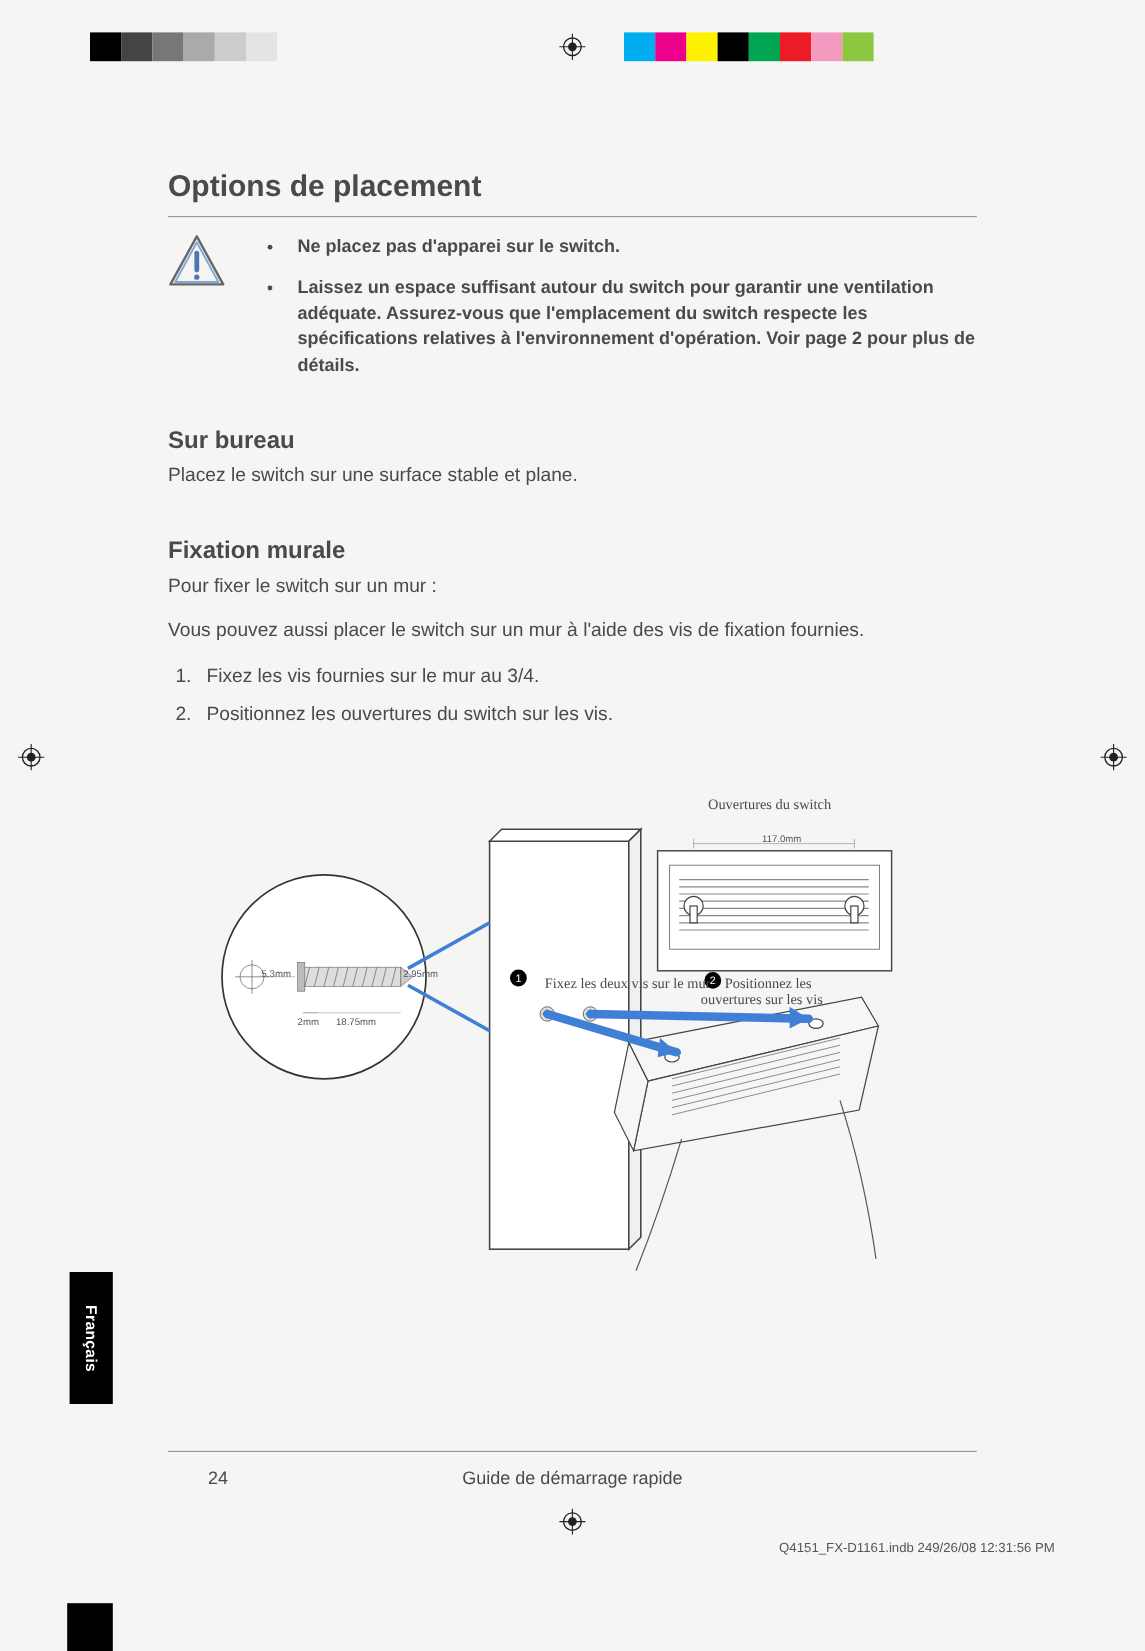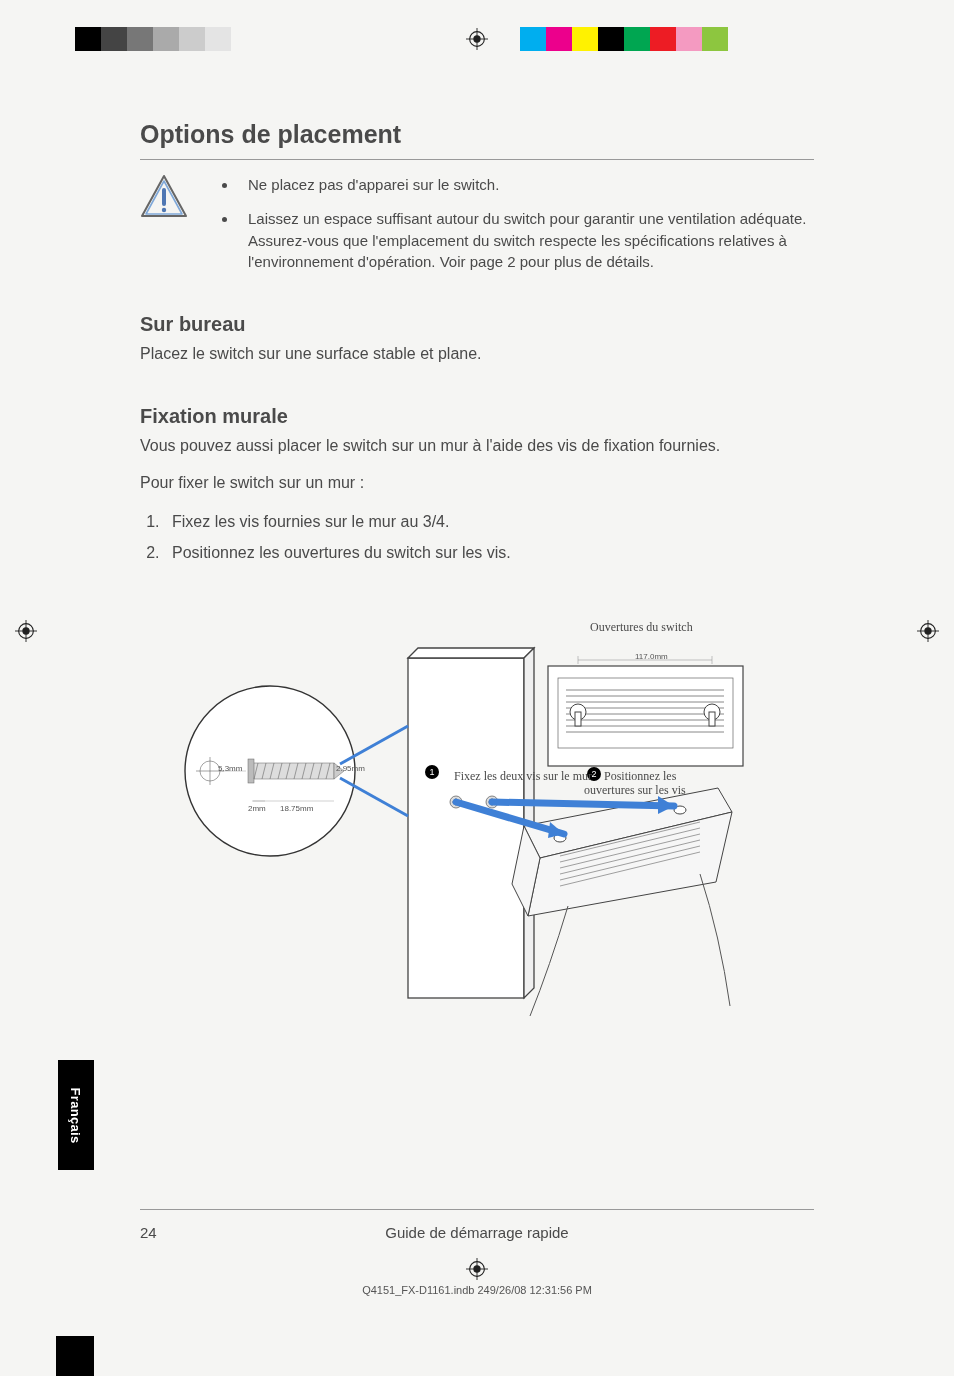--- a/index.html
+++ b/index.html
@@ -11,46 +11,46 @@
 .crop-marks .bars-right { display: flex; position:absolute; left:520px; }
 .crop-marks .bars-right span { display:block; width:26px; height:24px; }
 .reg-top, .reg-left, .reg-right, .reg-bottom { position:absolute; }
 .reg-top { top:28px; left:50%; transform:translateX(-50%); }
 .reg-left { top:620px; left:15px; }
 .reg-right { top:620px; right:15px; }
 .reg-bottom { bottom:92px; left:50%; transform:translateX(-50%); }
 
 .page { position:absolute; top:120px; left:140px; right:140px; }
 
-h1 { font-size: 25px; font-weight:700; color:#4a4a4a; margin-bottom: 10px; }
+h1 { font-size: 25px; font-weight:700; color:#4a4a4a; margin-bottom: 10px; margin-top: 21px; }
 .rule { border:0; border-top:1px solid #999; margin-bottom:14px; }
 
 .warning { display:flex; gap:28px; margin-bottom:28px; }
 .warning-icon { flex:0 0 48px; }
 .warn-list { list-style: disc; padding-left: 22px; font-size:15px; line-height:1.45; color:#4a4a4a; }
-.warn-list li { margin-bottom:12px; padding-left:10px; }
+.warn-list li { margin-bottom:12px; padding-left:10px;font-weight:bold; }
 
 h2 { font-size: 20px; font-weight:700; color:#4a4a4a; margin-top:18px; margin-bottom:6px; }
 p.body { font-size:16px; line-height:1.45; color:#4a4a4a; margin-bottom:14px; }
 
 ol.steps { list-style: decimal; padding-left: 24px; font-size:16px; line-height:1.6; color:#4a4a4a; }
 ol.steps li { margin-bottom:6px; padding-left:8px; }
 
 .figure { position:relative; margin-top:40px; height:420px; }
 .fig-label { font-family: "Times New Roman", serif; font-size:12px; color:#4a4a4a; position:absolute; }
 .fig-small { font-size:8px; color:#555; position:absolute; font-family: Arial, sans-serif; }
 
 .lang-tab { position:absolute; left:58px; top:1060px; width:36px; height:110px; background:#000; color:#fff; font-weight:700; font-size:13px; display:flex; align-items:center; justify-content:center; }
 .lang-tab span { transform: rotate(90deg); white-space:nowrap; letter-spacing:0.3px; }
 
 .footer { position:absolute; bottom:135px; left:140px; right:140px; border-top:1px solid #999; padding-top:14px; display:flex; align-items:center; font-size:15px; color:#4a4a4a; }
-.footer .pnum { width:50px; }
+.footer .pnum { width:50px;text-align:right; }
 .footer .ftitle { flex:1; text-align:center; }
 
-.print-footer { position:absolute; bottom:80px; left:75px; right:75px; display:flex; justify-content:center; font-size:11px; color:#555; }
+.print-footer { position:absolute; bottom:80px; left:75px; right:75px; display:flex; justify-content:flex-end; font-size:11px; color:#555; }
 
 .bottom-bar { position:absolute; bottom:0; left:56px; width:38px; height:40px; background:#000; }
 
 svg.reg { width:22px; height:22px; }
 </style>
 </head>
 <body>
 
 <div class="reg-top"><svg class="reg" viewBox="0 0 24 24">
       <circle cx="12" cy="12" r="8" fill="none" stroke="#222" stroke-width="1.2"></circle>
@@ -114,22 +114,22 @@
     <ul class="warn-list">
       <li>Ne placez pas d'apparei sur le switch.</li>
       <li>Laissez un espace suffisant autour du switch pour garantir une ventilation adéquate. Assurez-vous que l'emplacement du switch respecte les spécifications relatives à l'environnement d'opération. Voir page 2 pour plus de détails.</li>
     </ul>
   </div>
 
   <h2>Sur bureau</h2>
   <p class="body">Placez le switch sur une surface stable et plane.</p>
 
   <h2 style="margin-top:40px">Fixation murale</h2>
+  <p class="body">Pour fixer le switch sur un mur :</p>
   <p class="body">Vous pouvez aussi placer le switch sur un mur à l'aide des vis de fixation fournies.</p>
-  <p class="body">Pour fixer le switch sur un mur :</p>
   <ol class="steps">
     <li>Fixez les vis fournies sur le mur au 3/4.</li>
     <li>Positionnez les ouvertures du switch sur les vis.</li>
   </ol>
 
   <div class="figure">
     <svg width="640" height="420" viewBox="0 0 640 420" style="position:absolute; left:20px; top:0;">
 
       <circle cx="110" cy="165" r="85" fill="#fff" stroke="#333" stroke-width="1.4"></circle>
 

